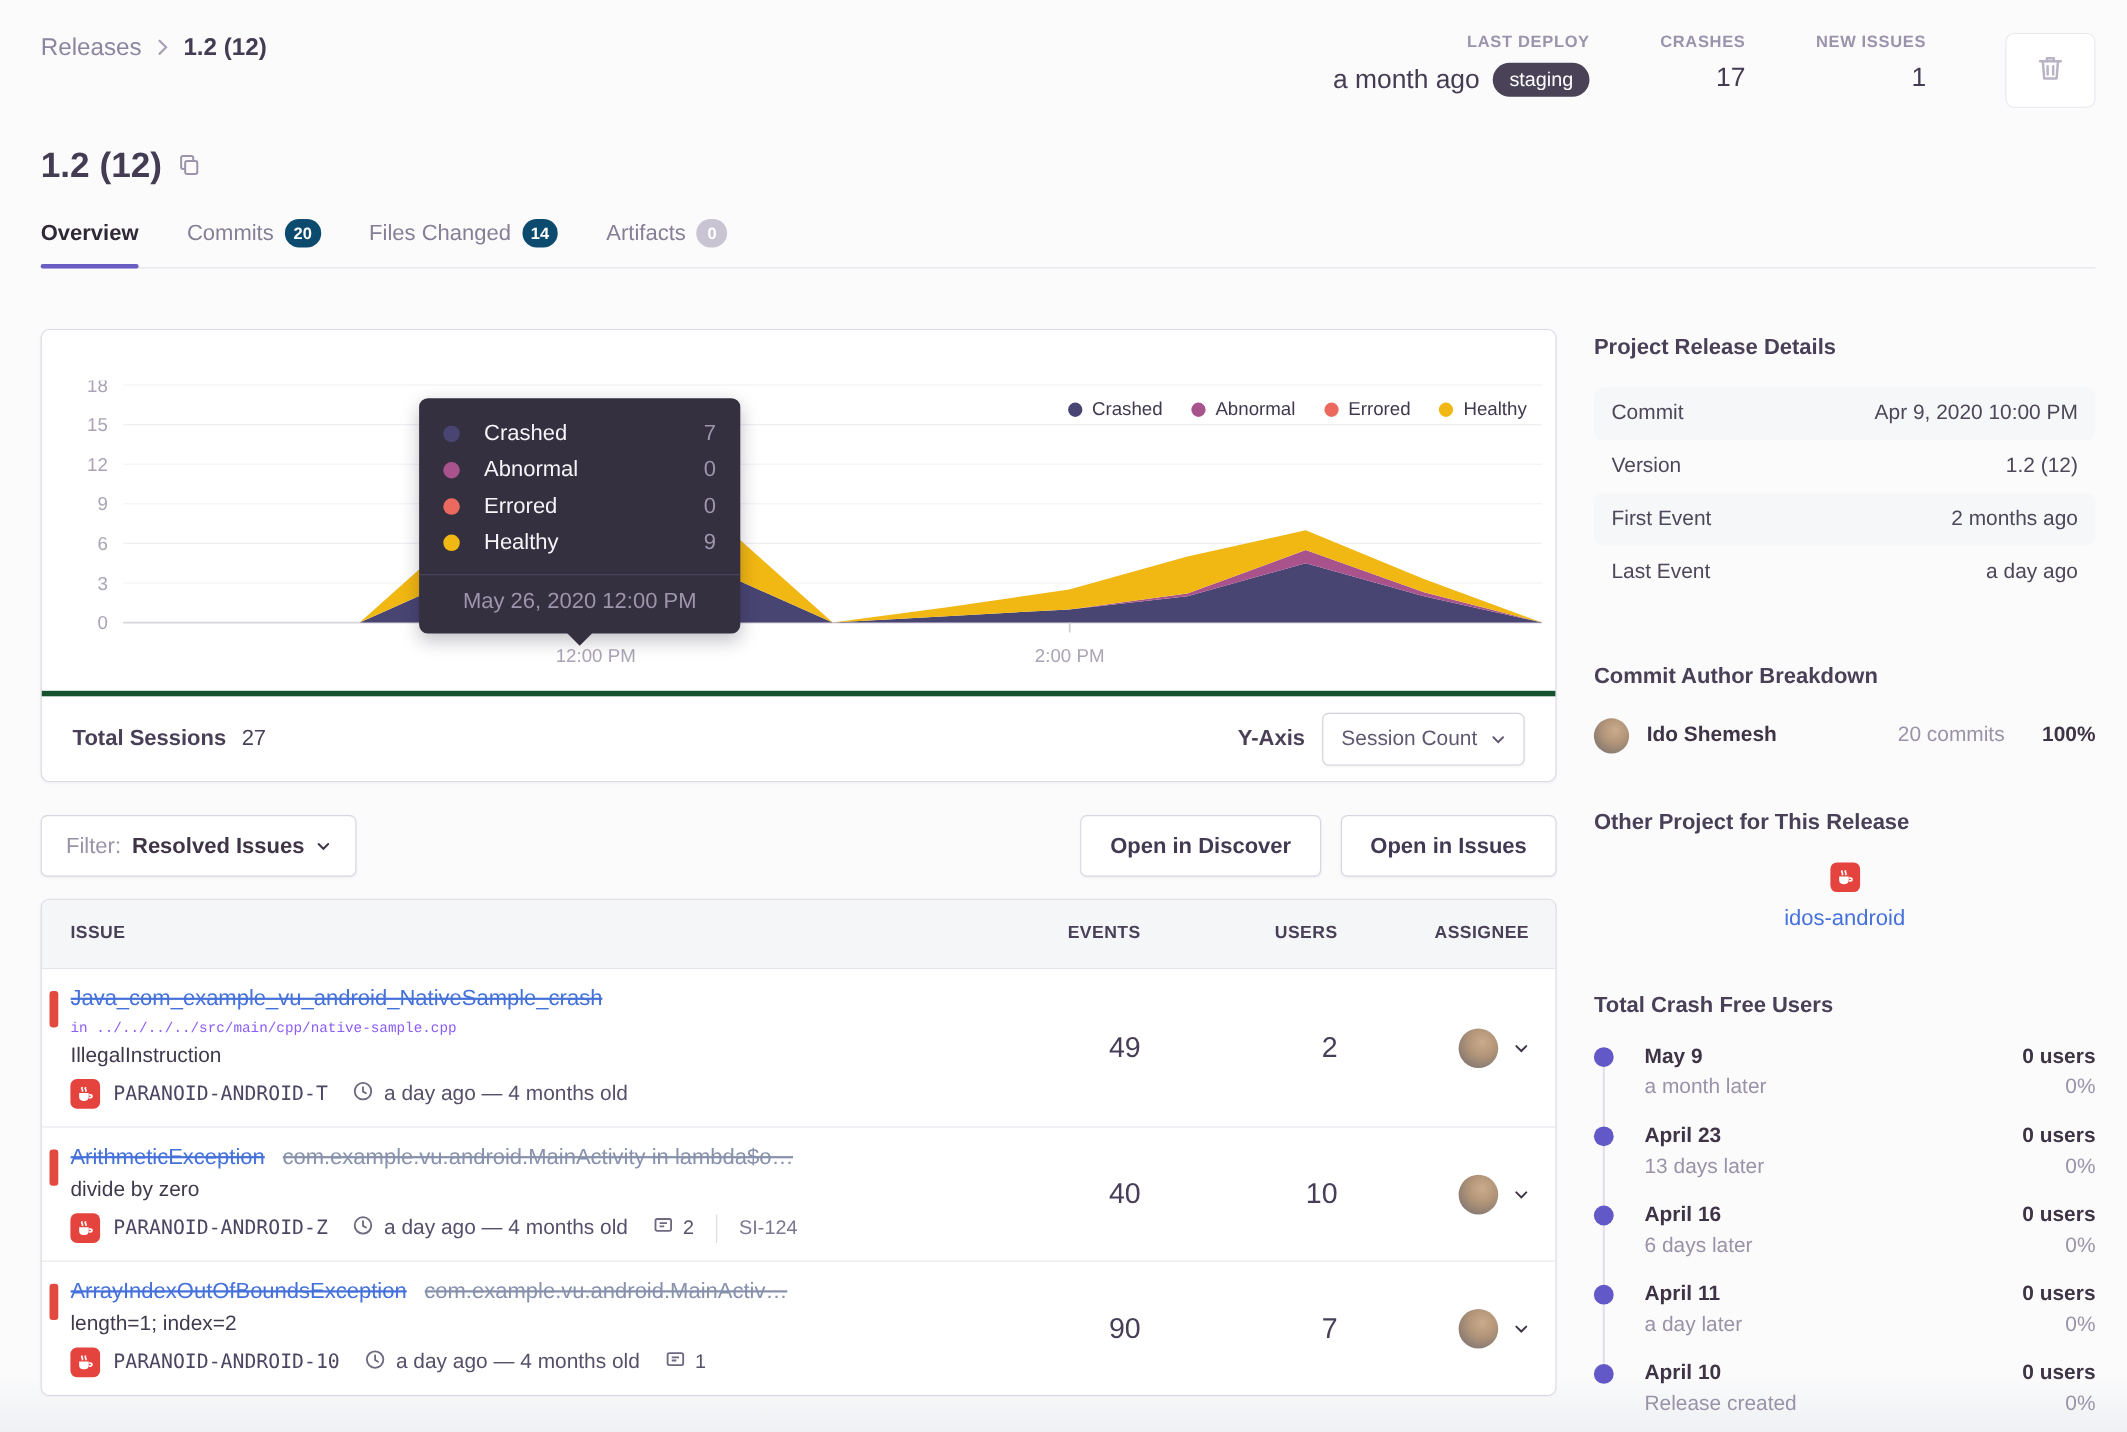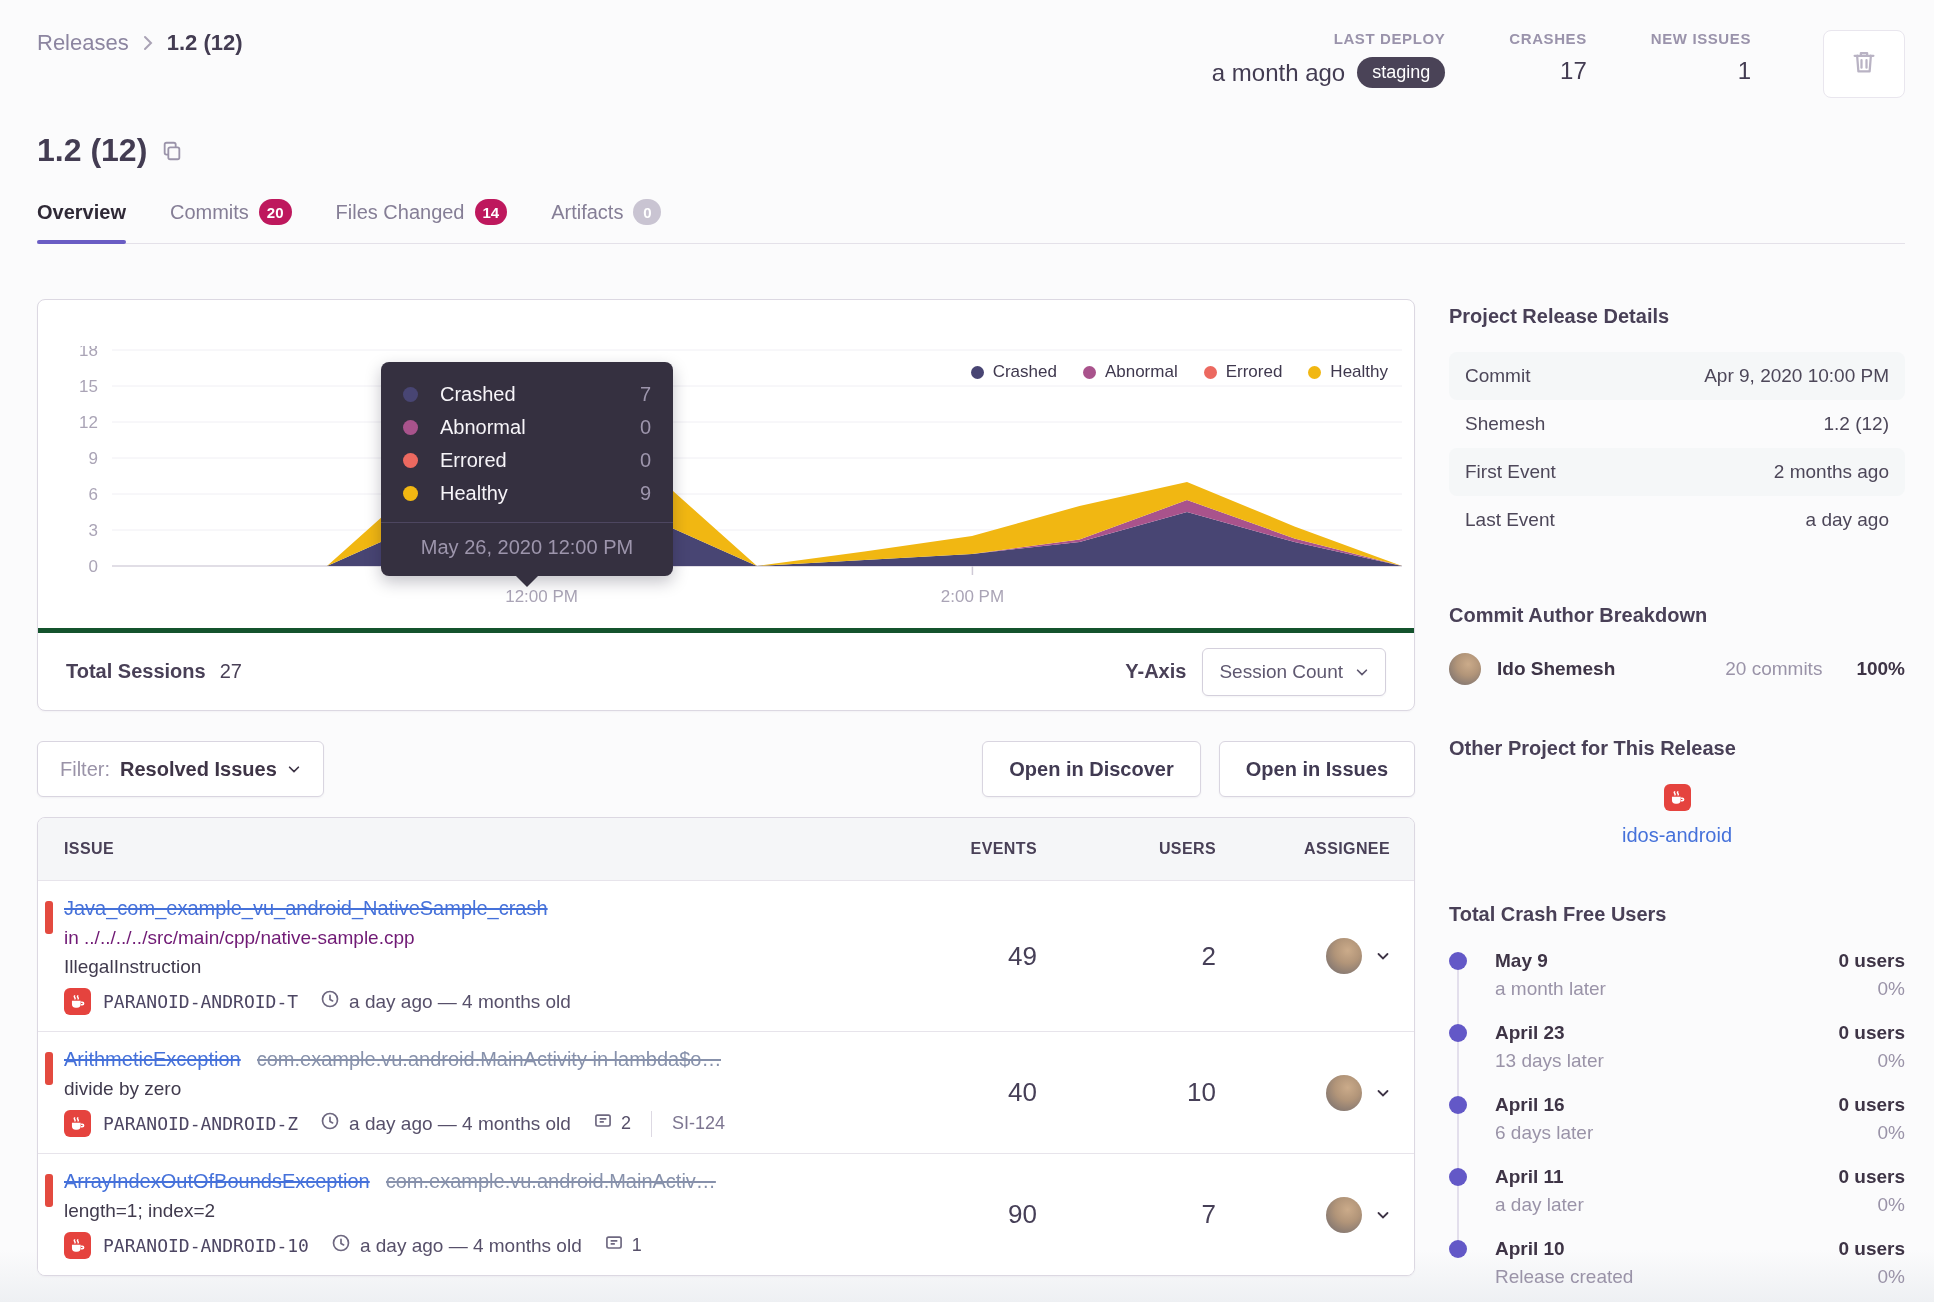--- a/index.html
+++ b/index.html
@@ -27,21 +27,21 @@
     display:flex; align-items:center; justify-content:center; cursor:pointer; margin-left:8px; }
 
   
   .title-row { margin-top:34px; display:flex; align-items:center; gap:14px; }
   .page-title { font-size:32px; font-weight:600; color:#433c52; }
   .copy-icon { cursor:pointer; margin-top:4px; }
   .tabs { margin-top:30px; border-bottom:1px solid #e4e1e9; display:flex; gap:44px; }
   .tab { position:relative; padding-bottom:18px; font-size:20px; color:#857e96; display:flex; align-items:center; gap:10px; cursor:pointer; }
   .tab.active { color:#2f2936; font-weight:600; }
   .tab.active::after { content:""; position:absolute; left:0; right:0; bottom:-1px; height:4px; border-radius:2px; background:#6a5dc4; }
-  .tab-badge { background:#be185d; color:#fff; font-size:15px; font-weight:700; min-width:28px; height:26px;
+  .tab-badge { background:#0c4a6e; color:#fff; font-size:15px; font-weight:700; min-width:28px; height:26px;
     border-radius:14px; display:flex; align-items:center; justify-content:center; padding:0 8px; }
   .tab-badge.zero { background:#c9c4d2; }
 
   
   .content { display:grid; grid-template-columns:minmax(0,1fr) 456px; gap:34px; margin-top:55px; }
 
   
   .card { background:#fff; border:1px solid #dcd8e2; border-radius:8px; box-shadow:0 1px 2px rgba(40,30,70,.04); }
   .chart-wrap { position:relative; }
   .chart-svg { display:block; margin:46px 12px 0 12px; }
@@ -85,21 +85,21 @@
   .th { font-size:16px; font-weight:700; letter-spacing:.4px; color:#494057; }
   .th-issue { padding-left:26px; }
   .th-right { text-align:right; }
   .th-events { padding-right:12px; } .th-users { padding-right:18px; } .th-assignee { padding-right:24px; }
   .issue-row { border-top:1px solid #e7e4eb; background:#fff; }
   .issue-cell { padding:16px 0 16px 26px; position:relative; min-width:0; }
   .level-bar { position:absolute; left:7px; top:20px; width:8px; height:33px; border-radius:3px; background:#e34a3f; }
   .issue-title-line { display:flex; align-items:baseline; gap:16px; white-space:nowrap; overflow:hidden; }
   .issue-link { font-size:20px; color:#4571da; text-decoration:line-through; cursor:pointer; }
   .issue-culprit { font-size:20px; color:#8791ab; text-decoration:line-through; overflow:hidden; flex:0 1 auto; }
-  .issue-sub { margin-top:7px; font-size:19px; color:#701a75; }
+  .issue-sub { margin-top:7px; font-size:13px; color:#8b5cf6;font-family:Liberation Mono, monospace; }
   .issue-msg { margin-top:7px; font-size:19px; color:#403a4d; }
   .issue-meta { margin-top:10px; display:flex; align-items:center; gap:12px; }
   .proj-badge { width:27px; height:27px; border-radius:6px; background:#e5433e; display:flex; align-items:center; justify-content:center; flex:0 0 auto; cursor:pointer; }
   .proj-name { font-family:"DejaVu Sans Mono","Liberation Mono",monospace; font-size:18px; color:#4d4663; cursor:pointer; }
   .meta-age { display:flex; align-items:center; gap:9px; margin-left:10px; font-size:19px; color:#57506a; }
   .meta-comments { display:flex; align-items:center; gap:8px; margin-left:10px; font-size:18px; color:#57506a; }
   .meta-sep { width:1px; height:26px; background:#ddd9e3; margin:0 8px; }
   .meta-ref { font-size:18px; color:#7d7691; }
   .num-cell { display:flex; align-items:center; justify-content:flex-end; font-size:26px; color:#463f57; }
   .ev-cell { padding-right:12px; } .us-cell { padding-right:18px; }
@@ -472,21 +472,21 @@
     </div>
 
     <div class="side-col">
       <div class="side-h">Project Release Details</div>
       <div class="details-table">
         <div class="detail-row striped">
           <span>Commit</span>
           <span>Apr 9, 2020 10:00 PM</span>
         </div>
         <div class="detail-row">
-          <span>Shemesh</span>
+          <span>Version</span>
           <span>1.2 (12)</span>
         </div>
         <div class="detail-row striped">
           <span>First Event</span>
           <span>2 months ago</span>
         </div>
         <div class="detail-row">
           <span>Last Event</span>
           <span>a day ago</span>
         </div>

